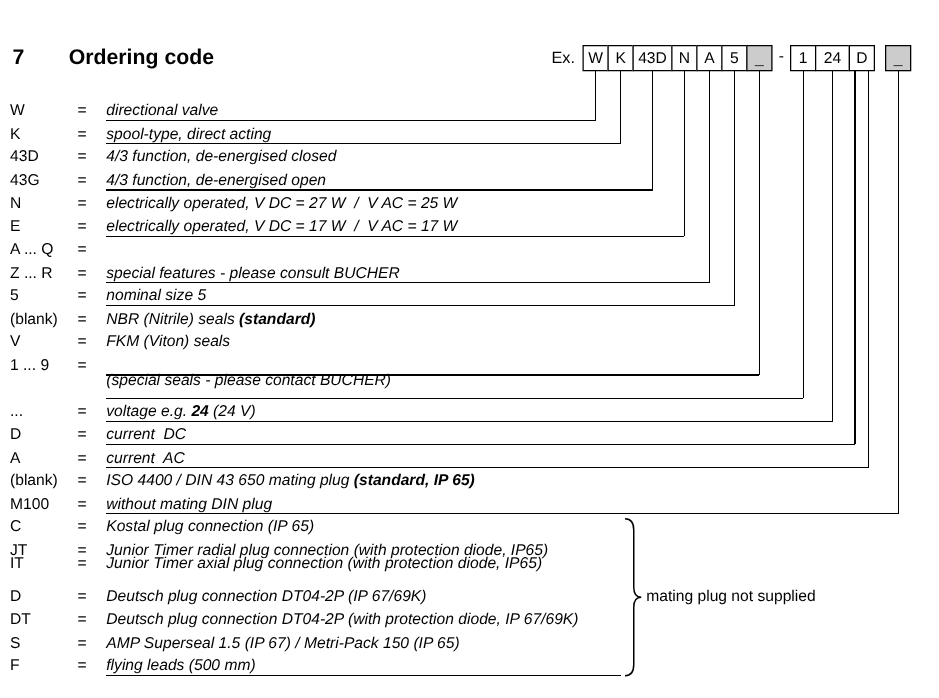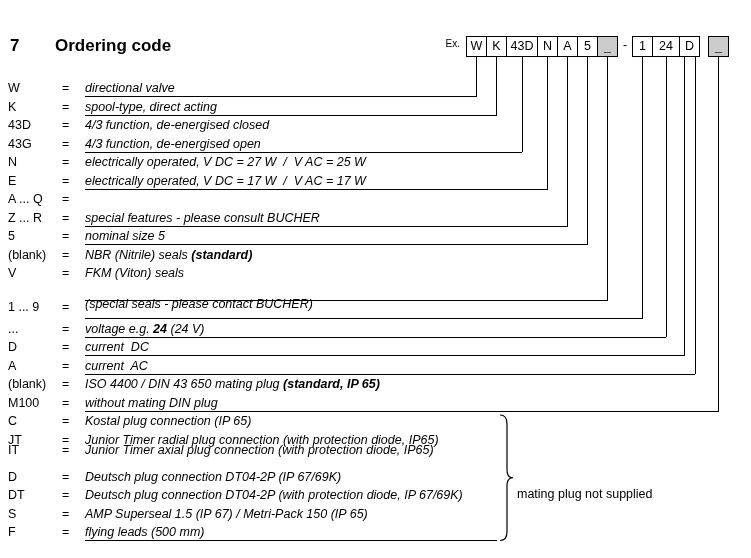--- a/index.html
+++ b/index.html
@@ -1,20 +1,20 @@
 <!DOCTYPE html>
 <html><head>
 <meta charset="utf-8">
 <style>
   html,body{margin:0;padding:0;background:#fff;}
   #page{position:relative;width:751px;height:558px;background:#fff;color:#000;
         font-family:"Liberation Sans","DejaVu Sans",sans-serif;overflow:hidden;}
   .title{position:absolute;left:10px;top:8px;font-size:17px;font-weight:bold;margin-top:28px;}
   .title .num{display:inline-block;width:45px;}
-  #exlabel{position:absolute;left:420px;top:38px;width:40px;text-align:right;font-size:10px;}
+  #exlabel{position:absolute;left:420px;top:38px;width:40px;text-align:right;font-size:13px;}
   .box{position:absolute;box-sizing:border-box;border:1px solid #000;text-align:center;
        font-size:12.5px;line-height:19px;background:#fff;}
   .box.gray{background:#ccc;color:#333;}
   .box.sep{border:none;background:transparent;}
   .row{position:absolute;left:0;width:751px;height:19px;font-size:12.5px;line-height:17px;}
   .row .code{position:absolute;left:8px;white-space:pre;}
   .row .eq{position:absolute;left:62px;}
   .row .desc{position:absolute;left:85px;white-space:pre;font-style:italic;}
   .b{font-weight:bold;}
   #overlay{position:absolute;left:0;top:0;pointer-events:none;}
@@ -94,21 +94,21 @@
       </div>
       <div class="row" style="top: 265px;">
         <span class="code">V</span>
         <span class="eq">=</span>
         <span class="desc"><span>FKM (Viton) seals</span></span>
       </div>
       <div class="row" style="top: 296px;">
         <span class="code"></span>
         <span class="desc"><span>(special seals - please contact BUCHER)</span></span>
       </div>
-      <div class="row" style="top: 299px;">
+      <div class="row" style="top: 284px;">
         <span class="code">1 ... 9</span>
         <span class="eq">=</span>
       </div>
       <div class="row" style="top: 320.5px;">
         <span class="code">...</span>
         <span class="eq">=</span>
         <span class="desc"><span>voltage e.g. </span><span class="b">24</span><span> (24 V)</span></span>
       </div>
       <div class="row" style="top: 339px;">
         <span class="code">D</span>
@@ -187,14 +187,14 @@
       <line x1="85" y1="337" x2="666" y2="337" stroke="#000" stroke-width="1" shape-rendering="crispEdges"></line>
       <line x1="684" y1="57" x2="684" y2="355.5" stroke="#000" stroke-width="1" shape-rendering="crispEdges"></line>
       <line x1="85" y1="355.5" x2="684" y2="355.5" stroke="#000" stroke-width="1" shape-rendering="crispEdges"></line>
       <line x1="695" y1="57" x2="695" y2="374" stroke="#000" stroke-width="1" shape-rendering="crispEdges"></line>
       <line x1="85" y1="374" x2="695" y2="374" stroke="#000" stroke-width="1" shape-rendering="crispEdges"></line>
       <line x1="718.5" y1="57" x2="718.5" y2="411" stroke="#000" stroke-width="1" shape-rendering="crispEdges"></line>
       <line x1="85" y1="411" x2="718.5" y2="411" stroke="#000" stroke-width="1" shape-rendering="crispEdges"></line>
       <line x1="85" y1="540.5" x2="497" y2="540.5" stroke="#000" stroke-width="1" shape-rendering="crispEdges"></line>
       <path d="M 500 415 C 505 415 507 418 507 424 L 507 469.75 C 507 474.75 509 477.75 513 477.75 C 509 477.75 507 480.75 507 485.75 L 507 531.5 C 507 537.5 505 540.5 500 540.5" fill="none" stroke="#000" stroke-width="1.2"></path>
     </svg>
-  <div id="braceLabel" style="left: 517px; top: 470px; margin-top: 17px;">mating plug not supplied</div>
+  <div id="braceLabel" style="left: 517px; top: 470px;">mating plug not supplied</div>
 </div>
 
 </body></html>

